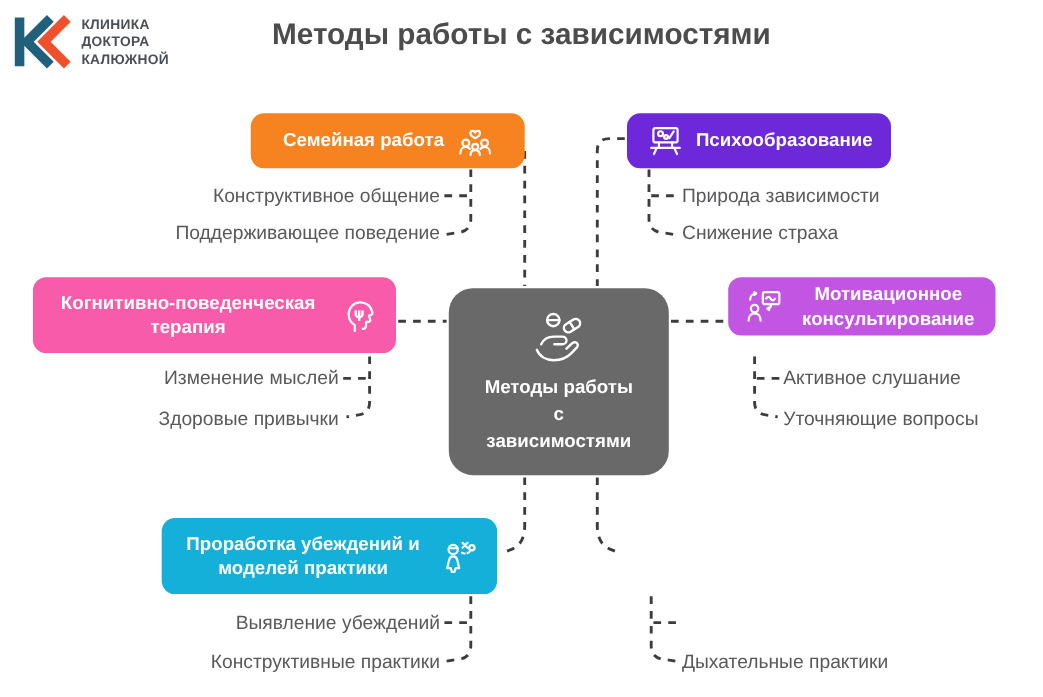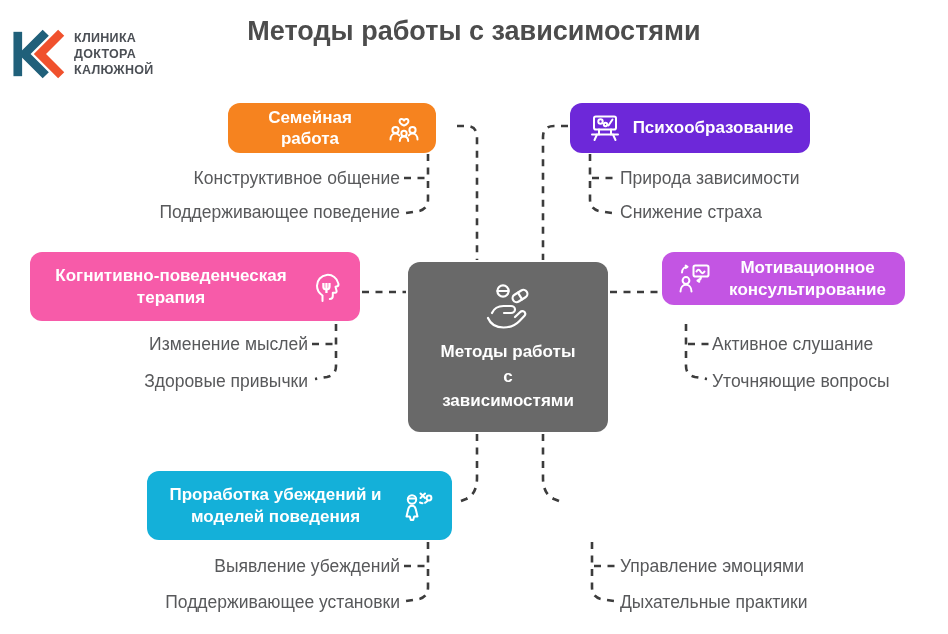--- a/index.html
+++ b/index.html
@@ -1,44 +1,44 @@
 <!DOCTYPE html>
 <html><head>
 <meta charset="utf-8">
 <style>
   html,body{margin:0;padding:0;background:#fff;}
   #canvas{
     position:relative;width:948px;height:634px;background:#ffffff;overflow:hidden;
     font-family:"Liberation Sans",sans-serif;
   }
   
-  #logo{position:absolute;left:12px;top:28px;display:flex;align-items:center;gap:8px;justify-content:center;}
+  #logo{position:absolute;left:12px;top:12px;display:flex;align-items:center;gap:8px;justify-content:center;}
   #logo .mark{width:54px;height:52px;flex:none;}
   #logo .words{font-size:12.5px;font-weight:700;color:#4b4f55;line-height:1.28;letter-spacing:.3px;}
   #title{
     position:absolute;left:0;right:0;top:16px;text-align:center;
     font-size:27px;font-weight:700;color:#4c4c4c;
   }
   
   #wires{position:absolute;left:0;top:0;}
   
   .node{
     position:absolute;display:flex;align-items:center;justify-content:center;gap:10px;
     color:#fff;font-weight:700;font-size:17px;line-height:1.25;border-radius:12px;
     padding:0 14px;box-sizing:border-box;text-align:center;
   }
   .node .ic{flex:none;display:flex;}
-  .n-family { left:228px; top:103px; width:208px; height:50px;padding-left:16px; }
+  .n-family { left:228px; top:103px; width:249px; height:50px;padding-left:16px; }
   .n-psyedu { left:570px; top:103px; width:240px; height:50px; }
   .n-cbt    { left:30px;  top:252px; width:330px; height:69px; }
   .n-motiv  { left:662px; top:252px; width:243px; height:53px; }
   .n-belief { left:147px; top:471px; width:305px; height:69px; }
   .n-stress { left:572px; top:471px; width:273px; height:69px; }
   #center-node{
-    position:absolute;left:408px;top:262px;width:200px;height:170px;border-radius:12px;
+    position:absolute;left:408px;top:262px;width:200px;height:170px;border-radius:22px;
     display:flex;flex-direction:column;align-items:center;justify-content:center;gap:8px;
     color:#fff;font-weight:700;font-size:17px;line-height:1.45;text-align:center;
   }
   #center-node .lines span{display:block;}
   
   .leaf{
     position:absolute;transform:translateY(-50%);white-space:nowrap;
     font-size:17.5px;color:#58595b;
   }
   .leaf.r{text-align:right;}
@@ -191,33 +191,32 @@
           <path d="M6 12.5 C6 9 8.5 6.8 11.5 6.8 M11.5 6.8 L9.7 5.6 M11.5 6.8 L9.7 8"></path>
         </g>
       </svg>
     </span>
     <span class="label">Мотивационное консультирование</span>
   </div>
   <div class="leaf mr1">Активное слушание</div>
   <div class="leaf mr2">Уточняющие вопросы</div>
 
   <div class="node n-belief" style="background: rgb(20, 176, 217);">
-    <span class="label">Проработка убеждений и моделей поведения</span>
+    <span class="label">Проработка убеждений и моделей практики</span>
     <span class="ic">
       <svg width="38" height="38" viewBox="0 0 38 38">
         <g fill="none" stroke="#fff" stroke-width="2" stroke-linecap="round" stroke-linejoin="round">
           <circle cx="12" cy="12.5" r="4.2"></circle>
           <path d="M8.2 11.4 H15.8"></path>
           <path d="M6.5 29.5 L8.3 22 C8.8 20 10.2 18.8 12 18.8 C13.8 18.8 15.2 20 15.7 22 L17.5 29.5 H14.2 L13.2 33 H10.8 L9.8 29.5 Z"></path>
           <path d="M20.5 6.5 L25 11 M25 6.5 L20.5 11"></path>
           <path d="M20 15.5 C23 17 26 16 27.5 13.8" stroke-dasharray="2.6 2.6"></path>
           <circle cx="29" cy="11" r="2.4"></circle>
         </g>
       </svg>
     </span>
   </div>
   <div class="leaf r bl1">Выявление убеждений</div>
-  <div class="leaf r bl2">Поддерживающее установки</div>
-
-  <div class="leaf br1">Управление эмоциями</div>
+  <div class="leaf r bl2">Конструктивные практики</div>
+
   <div class="leaf br2">Дыхательные практики</div>
 
 </div>
 
 </body></html>

